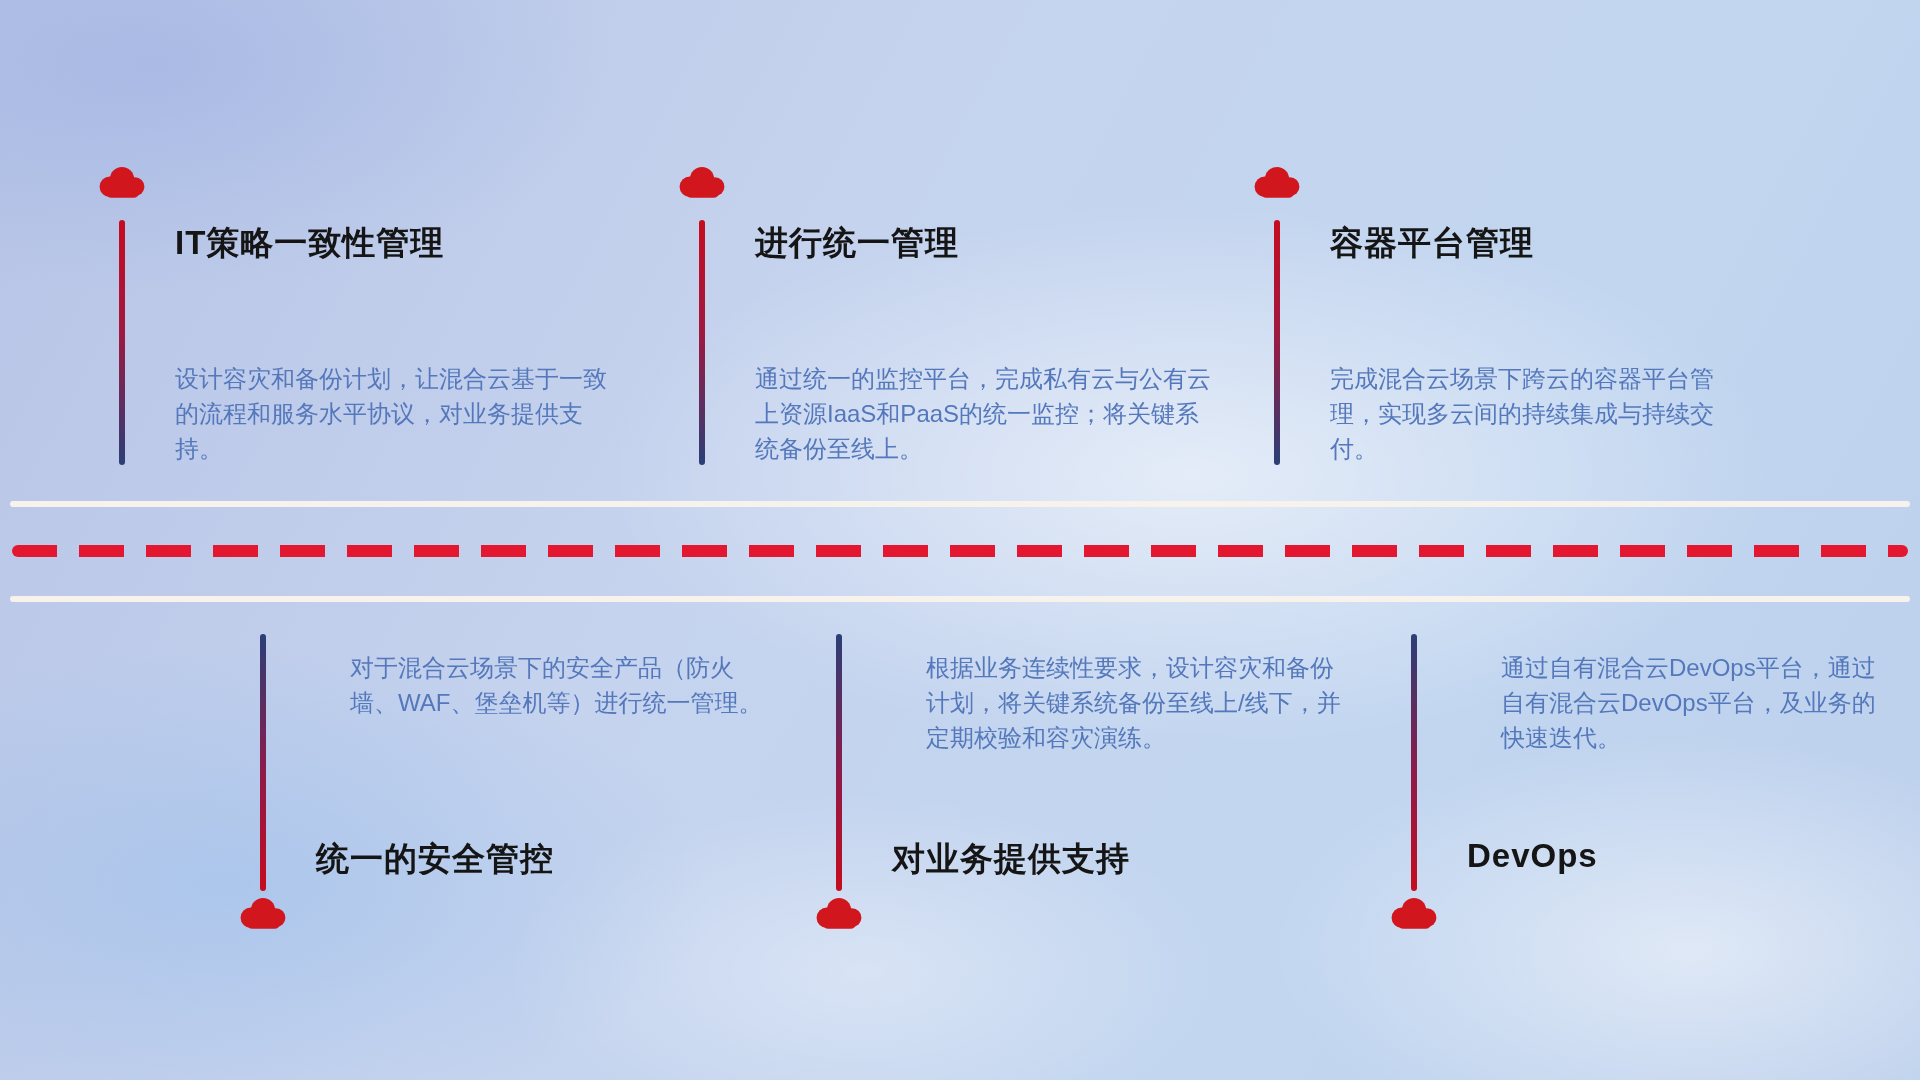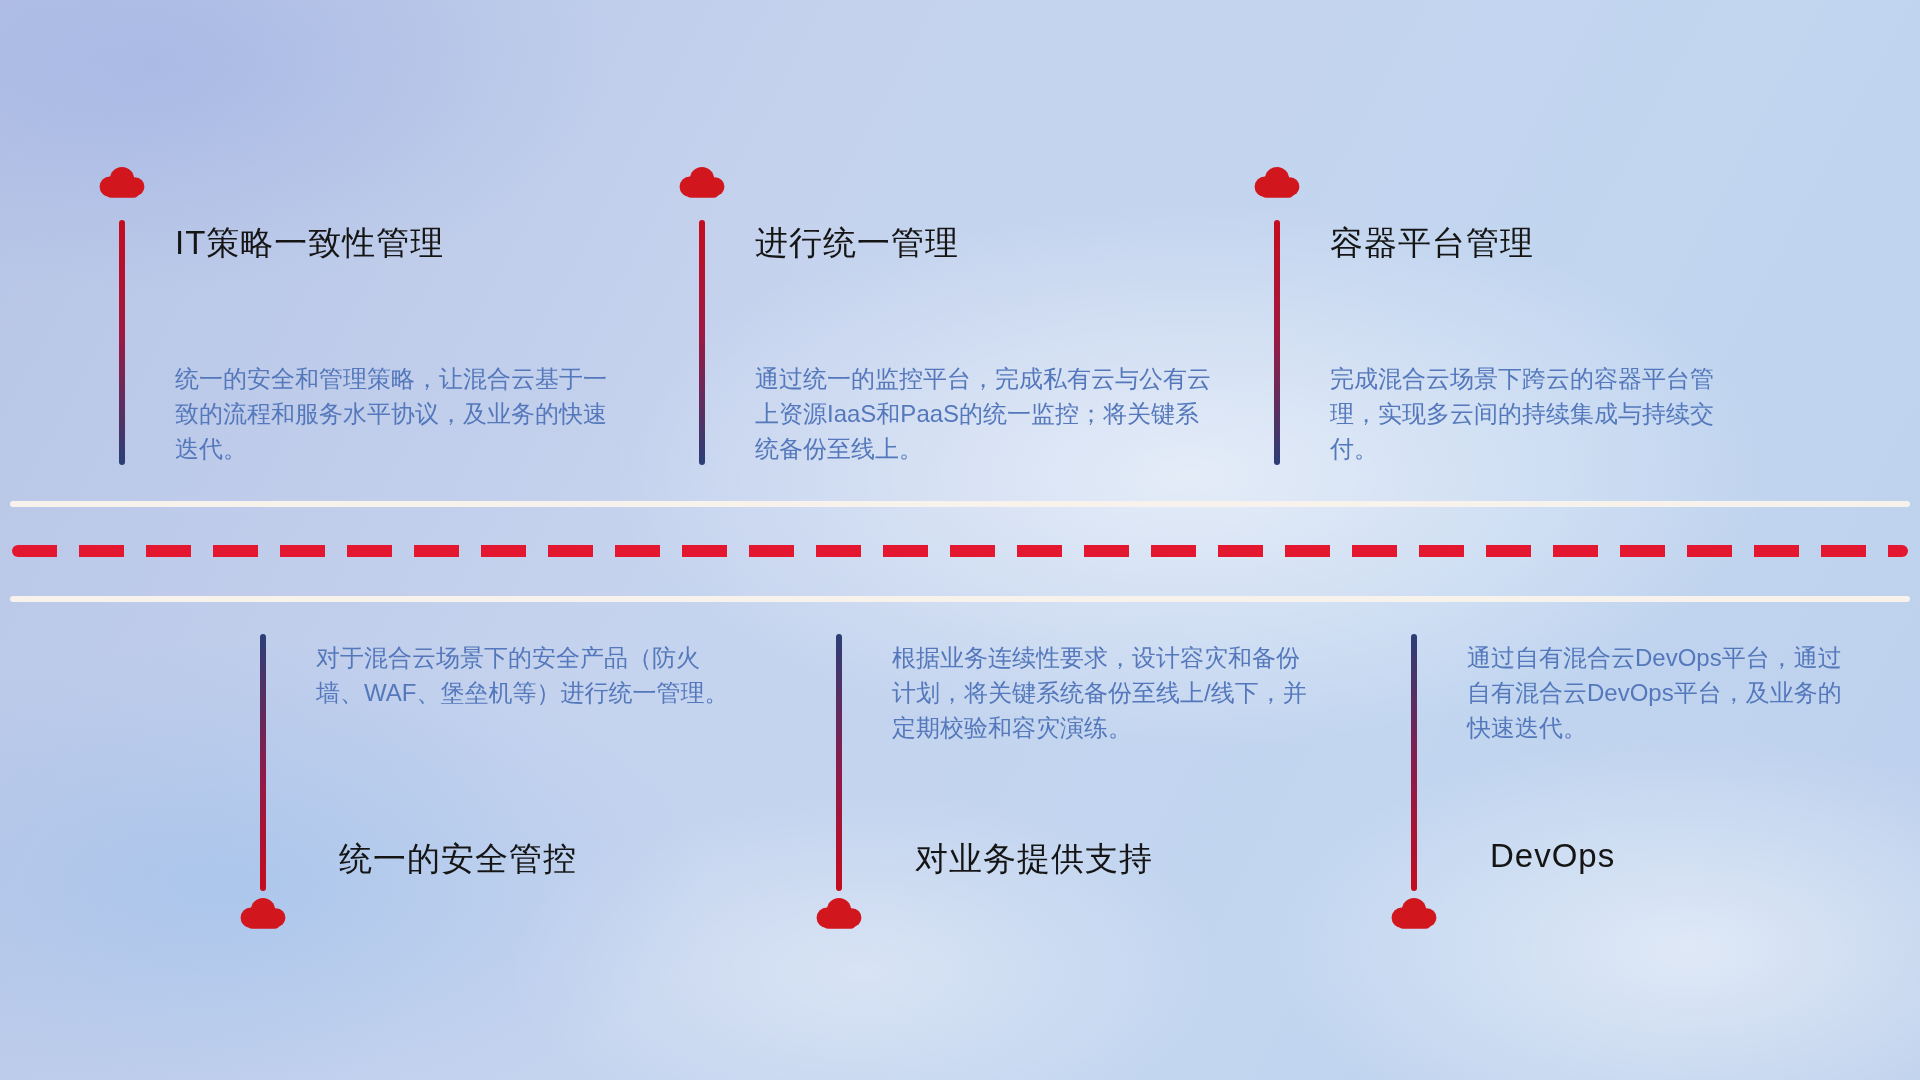--- a/index.html
+++ b/index.html
@@ -31,30 +31,30 @@
   
   .item{position:absolute;width:520px;}
   .vline{position:absolute;width:6px;border-radius:3px;left:0;}
   .vline-top{top:51px;height:245px;background:linear-gradient(180deg,#c60c1e 0%,#a01840 45%,#2a3f77 100%);}
   .vline-bottom{top:0;height:257px;background:linear-gradient(180deg,#2a3f77 0%,#8f1a48 55%,#c60c1e 100%);}
   .cloud{position:absolute;width:56px;height:38px;left:-25px;}
   .cloud-top{top:-6px;}
   .cloud-bottom{top:260px;}
   .title{
     position:absolute;left:56px;width:460px;
-    font-size:33px;font-weight:400;color:#151515;letter-spacing:1px;white-space:nowrap;
+    font-size:33px;font-weight:700;color:#151515;letter-spacing:1px;white-space:nowrap;
   }
   .desc{
     position:absolute;left:56px;
     font-size:24px;line-height:35px;color:#5478bb;font-weight:500;
   }
   .item-top .title{top:52px;}
   .item-top .desc{top:192px;}
-  .item-bottom .desc{top:6px;}
-  .item-bottom .title{top:203px;margin-left:23px;}
+  .item-bottom .desc{top:16px;margin-left:34px;}
+  .item-bottom .title{top:203px;}
 
   
   #t1{left:119px;top:169px;}
   #t2{left:699px;top:169px;}
   #t3{left:1274px;top:169px;}
   #b1{left:260px;top:634px;}
   #b2{left:836px;top:634px;}
   #b3{left:1411px;top:634px;}
   #t1 .desc{width:432px;}
   #t2 .desc{width:468px;}
@@ -76,21 +76,21 @@
     <svg class="cloud cloud-top" viewBox="0 0 60 40">
       <g fill="#d2161e">
           <circle cx="17" cy="25" r="11"></circle>
           <circle cx="30" cy="17" r="13"></circle>
           <circle cx="44" cy="25" r="10"></circle>
           <rect x="12" y="23" width="37" height="14" rx="7"></rect>
         </g>
     </svg>
     <div class="vline vline-top"></div>
     <div class="title">IT策略一致性管理</div>
-    <div class="desc">统一的安全和管理策略，让混合云基于一致的流程和服务水平协议，及业务的快速迭代。</div>
+    <div class="desc">设计容灾和备份计划，让混合云基于一致的流程和服务水平协议，对业务提供支持。</div>
   </div>
 
   <div class="item item-top" id="t2">
     <svg class="cloud cloud-top" viewBox="0 0 60 40">
       <g fill="#d2161e">
           <circle cx="17" cy="25" r="11"></circle>
           <circle cx="30" cy="17" r="13"></circle>
           <circle cx="44" cy="25" r="10"></circle>
           <rect x="12" y="23" width="37" height="14" rx="7"></rect>
         </g>

